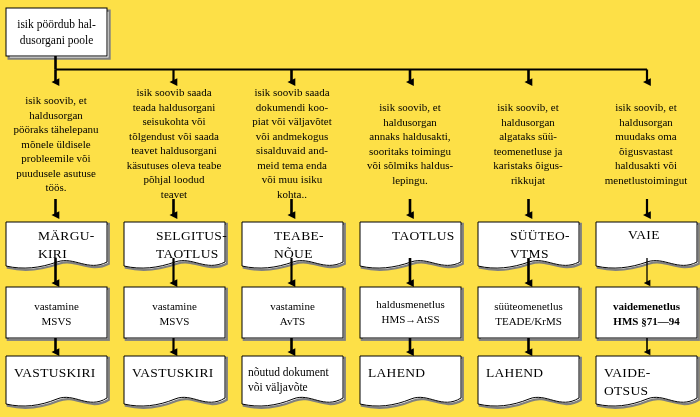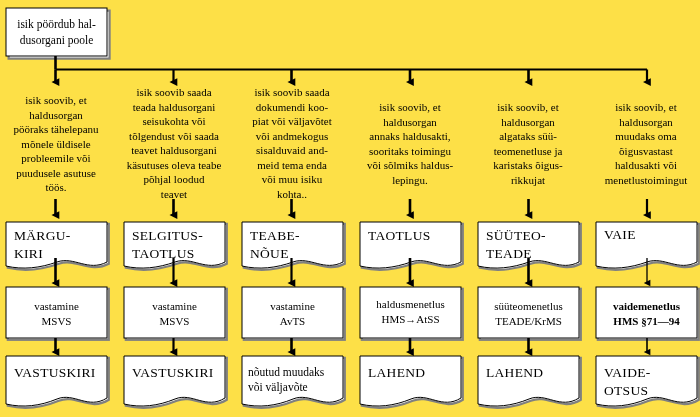--- a/index.html
+++ b/index.html
@@ -36,20 +36,21 @@
   }
   .desc-label {
     font-size: 11px;
     line-height: 1.32;
   }
   .doc-label {
     font-size: 13.5px;
     text-align: left;
     line-height: 1.3;
     letter-spacing: 0.3px;
+    margin-left: 24px;
   }
   .proc-label {
     font-size: 11px;
     line-height: 1.35;
   }
   .result-label {
     font-size: 13.5px;
     text-align: left;
     line-height: 1.3;
     letter-spacing: 0.3px;
@@ -248,38 +249,38 @@
 menetlustoimingut</div>
 
   <div class="txt doc-label" style="left:14px; top:227px; width:92px;">MÄRGU-
 KIRI</div>
   <div class="txt doc-label" style="left:132px; top:227px; width:92px;">SELGITUS-
 TAOTLUS</div>
   <div class="txt doc-label" style="left:250px; top:227px; width:92px;">TEABE-
 NÕUE</div>
   <div class="txt doc-label" style="left:368px; top:227px; width:92px;">TAOTLUS</div>
   <div class="txt doc-label" style="left:486px; top:227px; width:92px;">SÜÜTEO-
-TEADE</div>
+VTMS</div>
   <div class="txt doc-label" style="left:604px; top:226px; width:92px;">VAIE</div>
 
   <div class="txt proc-label" style="left:6px; top:299px; width:101px;">vastamine
 MSVS</div>
   <div class="txt proc-label" style="left:124px; top:299px; width:101px;">vastamine
 MSVS</div>
   <div class="txt proc-label" style="left:242px; top:299px; width:101px;">vastamine
 AvTS</div>
   <div class="txt proc-label" style="left:360px; top:297px; width:101px;">haldusmenetlus
 HMS→AtSS</div>
   <div class="txt proc-label" style="left:478px; top:299px; width:101px;">süüteomenetlus
 TEADE/KrMS</div>
   <div class="txt proc-label" style="left:596px; top:299px; width:101px;font-weight:bold;">vaidemenetlus
 HMS §71—94</div>
 
   <div class="txt result-label" style="left:14px; top:364px; width:92px;">VASTUSKIRI</div>
   <div class="txt result-label" style="left:132px; top:364px; width:92px;">VASTUSKIRI</div>
-  <div class="txt result-label small" style="left:248px; top:365px; width:95px;">nõutud muudaks
+  <div class="txt result-label small" style="left:248px; top:365px; width:95px;">nõutud dokument
 või väljavõte</div>
   <div class="txt result-label" style="left:368px; top:364px; width:92px;">LAHEND</div>
   <div class="txt result-label" style="left:486px; top:364px; width:92px;">LAHEND</div>
   <div class="txt result-label" style="left:604px; top:364px; width:92px;">VAIDE-
 OTSUS</div>
 
 </div>
 
 </body></html>

